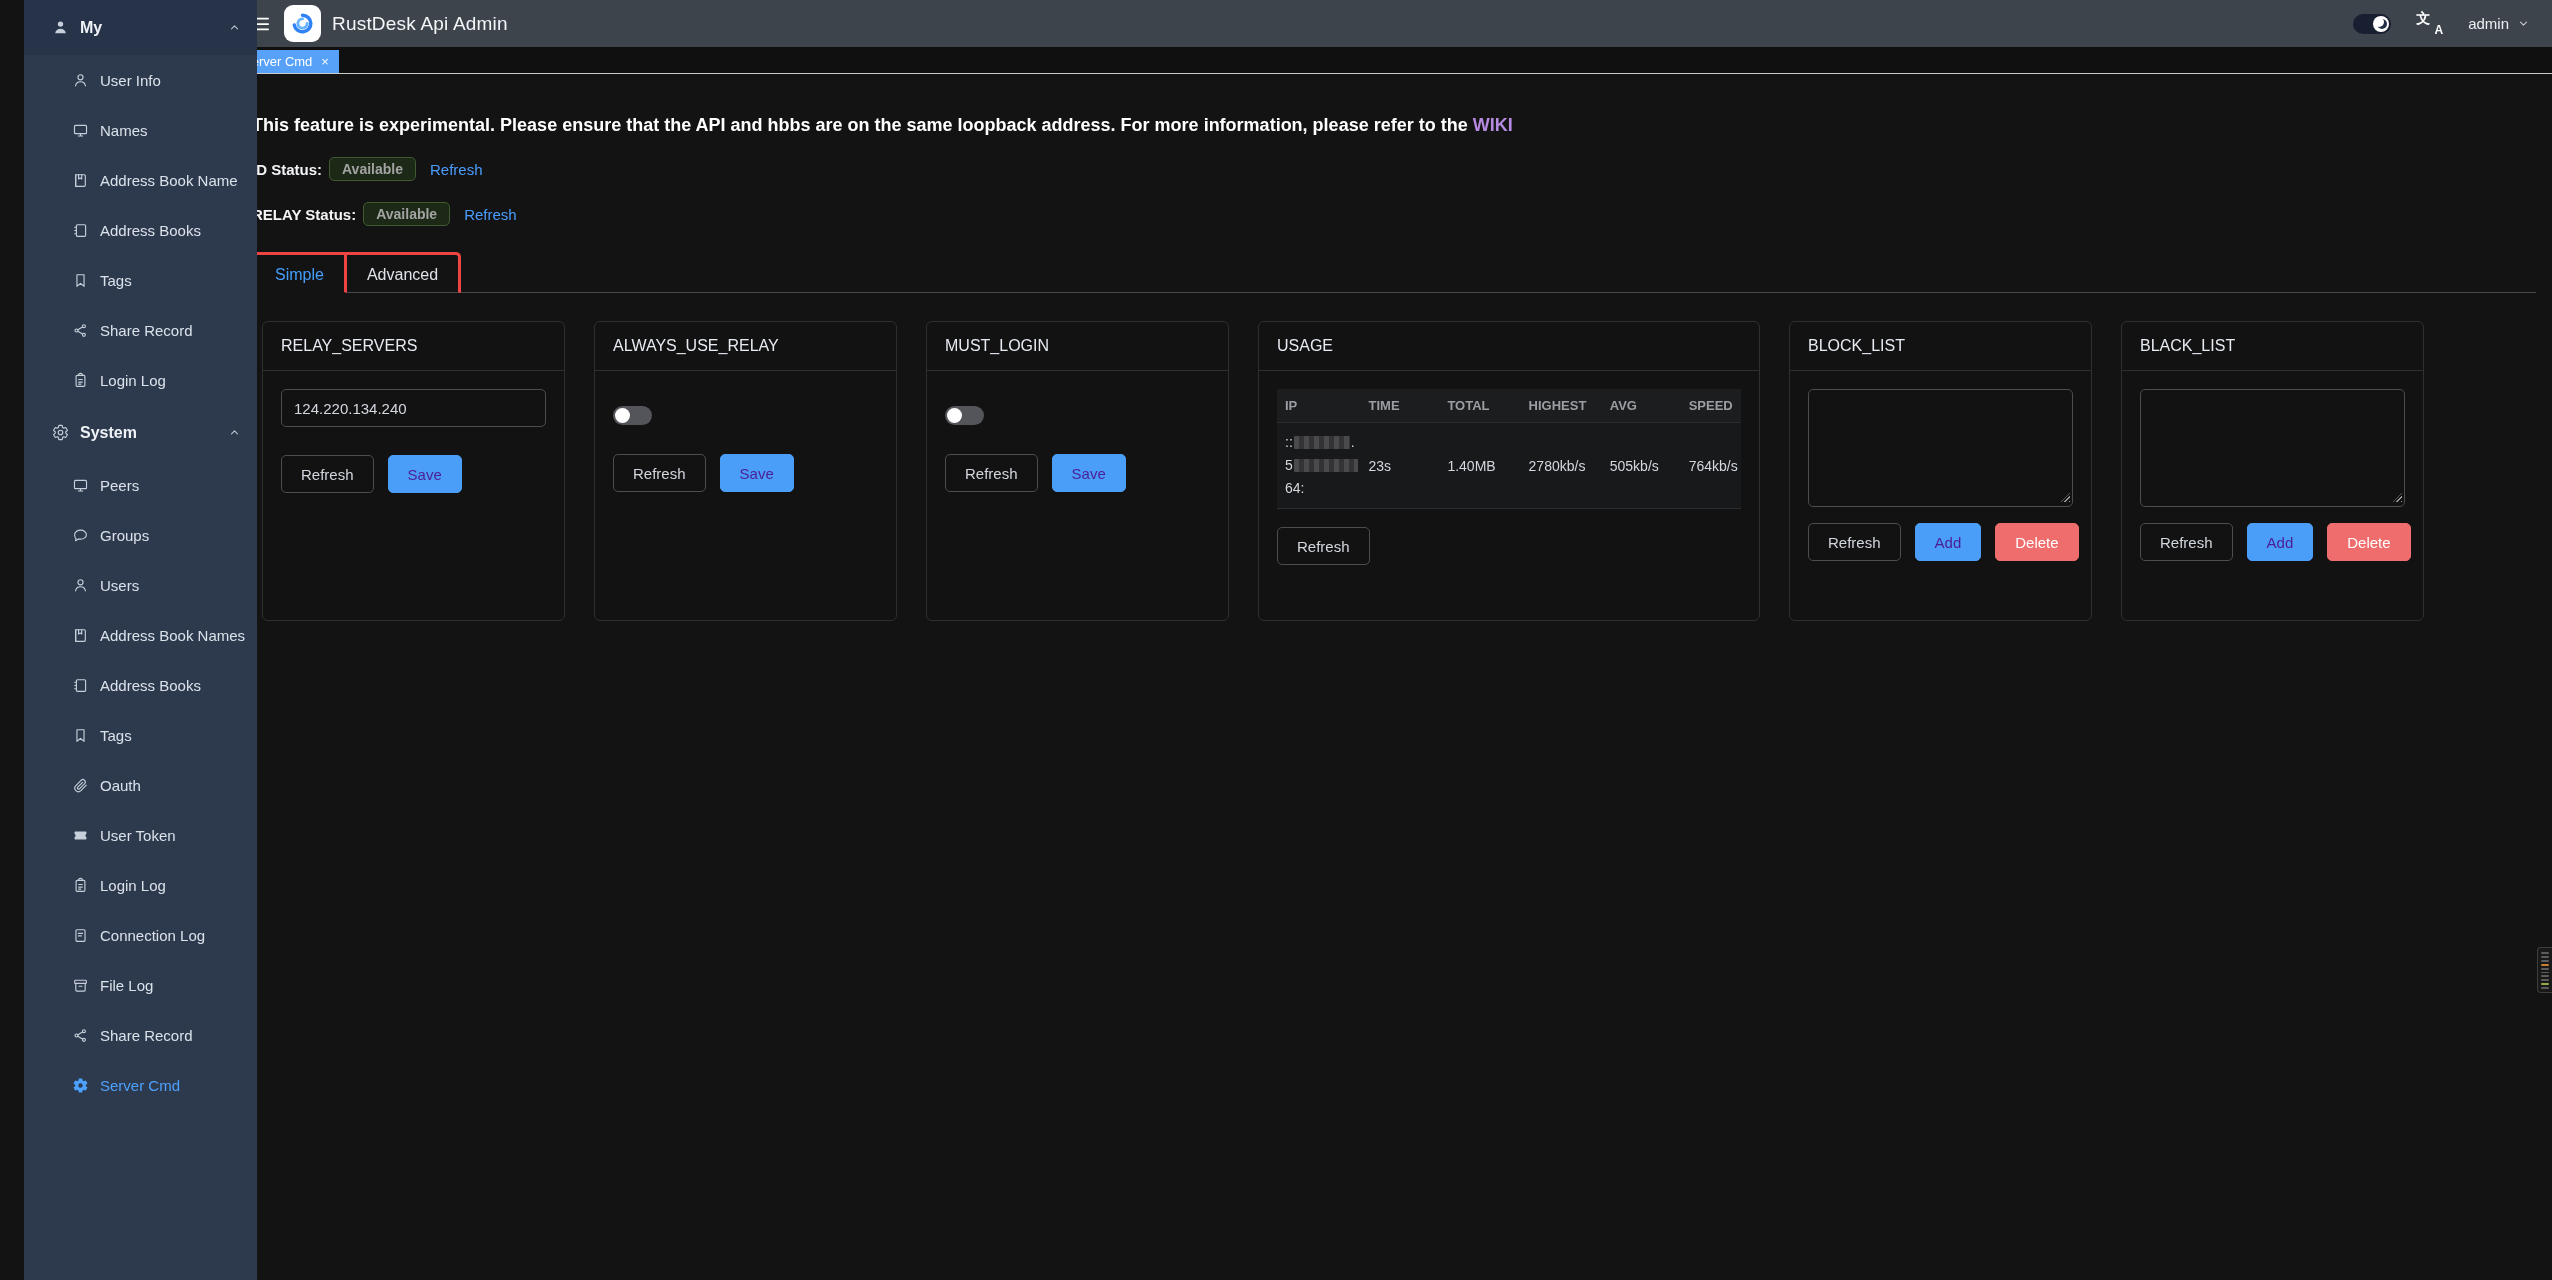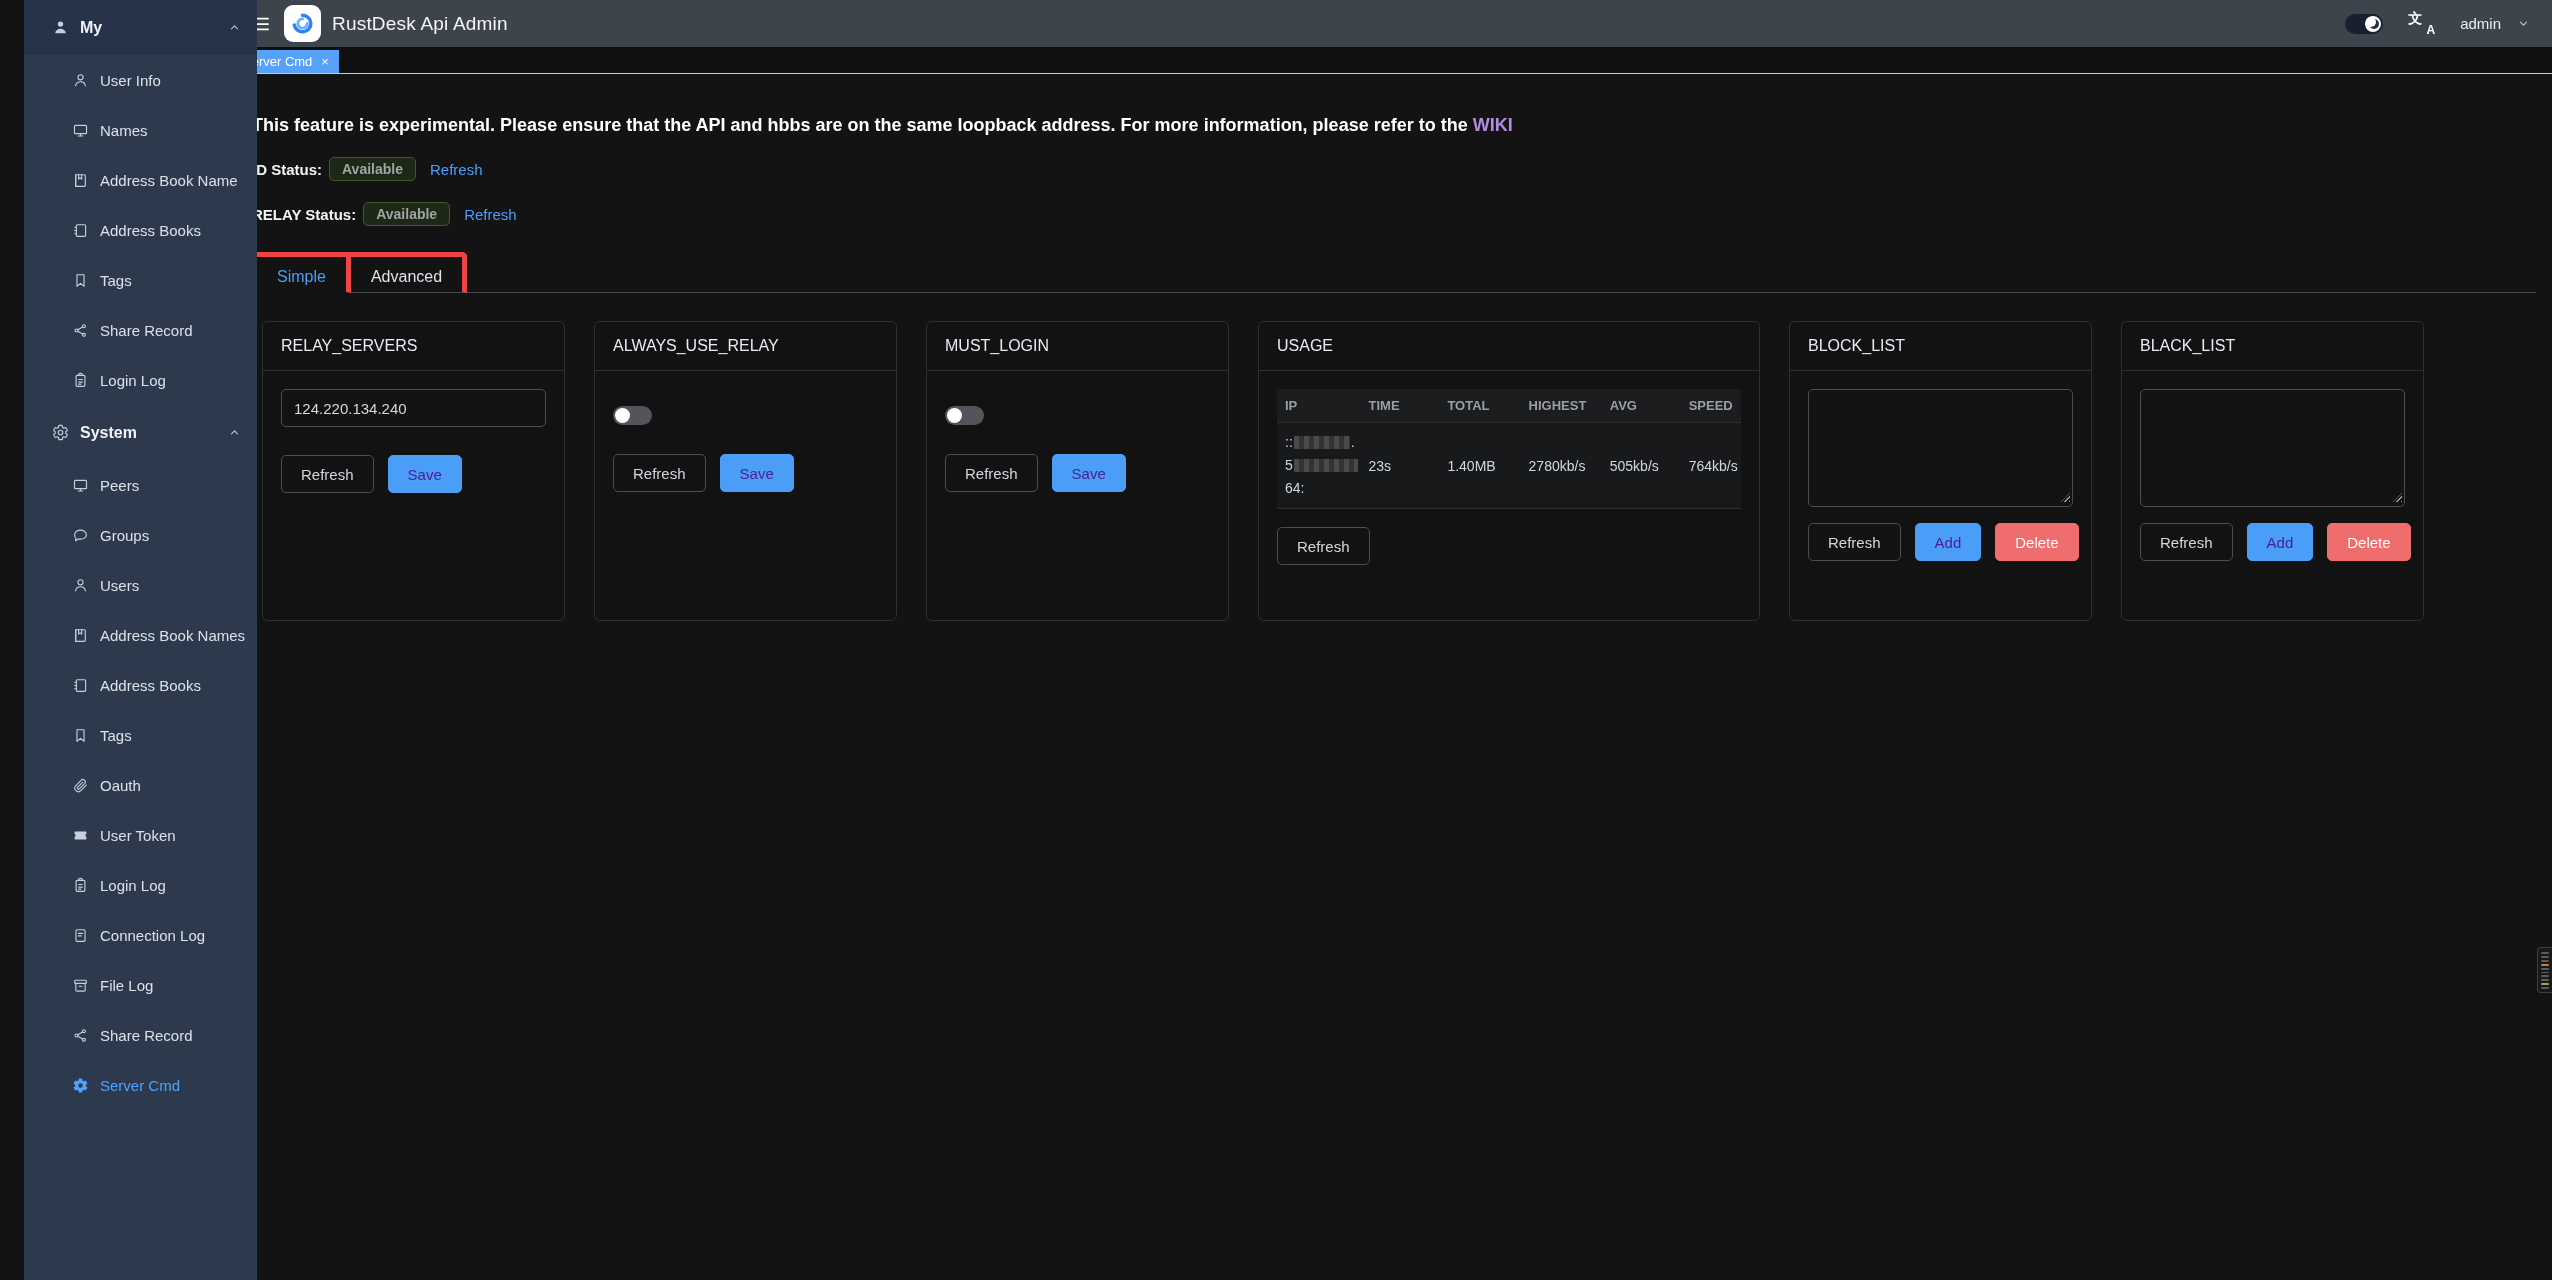--- a/index.html
+++ b/index.html
@@ -31,21 +31,21 @@
   .switch .knob { position:absolute; left:2px; top:2px; width:16px; height:16px; border-radius:50%;
                   background:#fff; transition:left .2s; }
   .switch.on .knob { left:20px; }
   .switch .knob::before { content:""; position:absolute; left:4px; top:3px; width:10px; height:10px;
                           border-radius:50%; background:#232e47; }
   .switch .knob::after  { content:""; position:absolute; left:1px; top:1px; width:10px; height:10px;
                           border-radius:50%; background:#fff; }
   .translate { position:relative; width:27px; height:24px; color:#fff; cursor:pointer; }
   .translate .zh { position:absolute; left:0; top:-2px; font-size:14px; font-weight:700; }
   .translate .en { position:absolute; right:0; bottom:-1px; font-size:12px; font-weight:700; }
-  .user-menu { display:flex; align-items:center; gap:16px; cursor:pointer; }
+  .user-menu { display:flex; align-items:center; gap:8px; cursor:pointer; }
   .user-name { color:#eceff2; font-size:15px; }
   .user-menu .d-chevron { display:flex; color:#c6cbd1; }
 
   
   .tabbar { position:absolute; left:233px; right:0; top:47px; height:27px; background:#101011;
             border-bottom:1px solid #c9cacc; display:flex; align-items:flex-start; z-index:3; }
   .page-tab { margin-top:3px; height:23px; display:inline-flex; align-items:center; gap:9px;
               padding:0 10px; background:#57a1f8; color:#fff; font-size:13px; cursor:pointer; }
   .page-tab .tab-close { font-size:13px; line-height:1; opacity:.95; cursor:pointer; }
 
@@ -54,21 +54,21 @@
   .warning { margin-top:40px; color:#ffffff; font-size:18px; font-weight:700; }
   .warning a { color:#b68ae0; font-weight:700; cursor:pointer; }
   .status-row { margin-top:21px; display:flex; align-items:center; }
   .status-label { color:#f3f4f6; font-size:15px; font-weight:700; }
   .status-badge { margin-left:7px; padding:3px 12px; border:1px solid #40592f; background:#1c2917;
                   color:#a3a3a3; font-size:14px; font-weight:700; border-radius:5px; }
   .link { margin-left:14px; color:#4a9eff; font-size:15px; text-decoration:none; cursor:pointer; }
 
   .mode-tabs { margin-top:26px; display:flex; border-bottom:1px solid #46484b; }
   .mode-tab { height:41px; line-height:40px; padding:0 20px; font-size:16px; color:#dfe3e9;
-              border:5px solid #ef4444; border-bottom:1px solid #46484b; margin-bottom:-1px;
+              border:3px solid #ef4444; border-bottom:1px solid #46484b; margin-bottom:-1px;
               background:#131314; cursor:pointer; }
   .mode-tab:first-child { border-radius:5px 0 0 0; }
   .mode-tab + .mode-tab { border-left:none; border-radius:0 5px 0 0; }
   .mode-tab.active { color:#459ffc; border-bottom-color:transparent; }
 
   
   .cards { margin-top:28px; margin-left:10px; display:flex; gap:29px; align-items:flex-start; }
   .card { width:303px; height:300px; background:#121213; border:1px solid #2e2f31; border-radius:6px; }
   .card.wide { width:502px; }
   .card-header { height:49px; display:flex; align-items:center; padding:0 18px;

